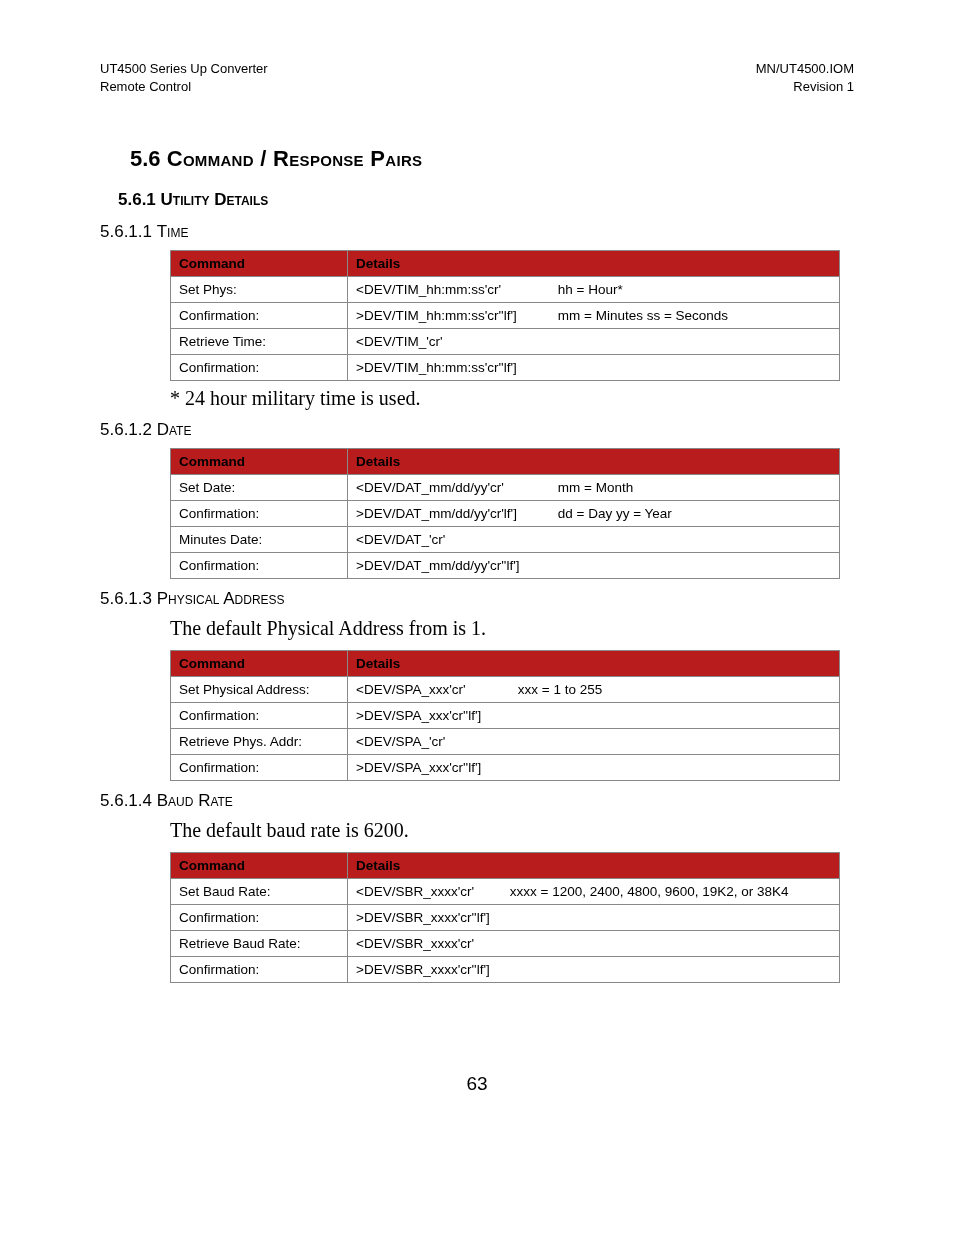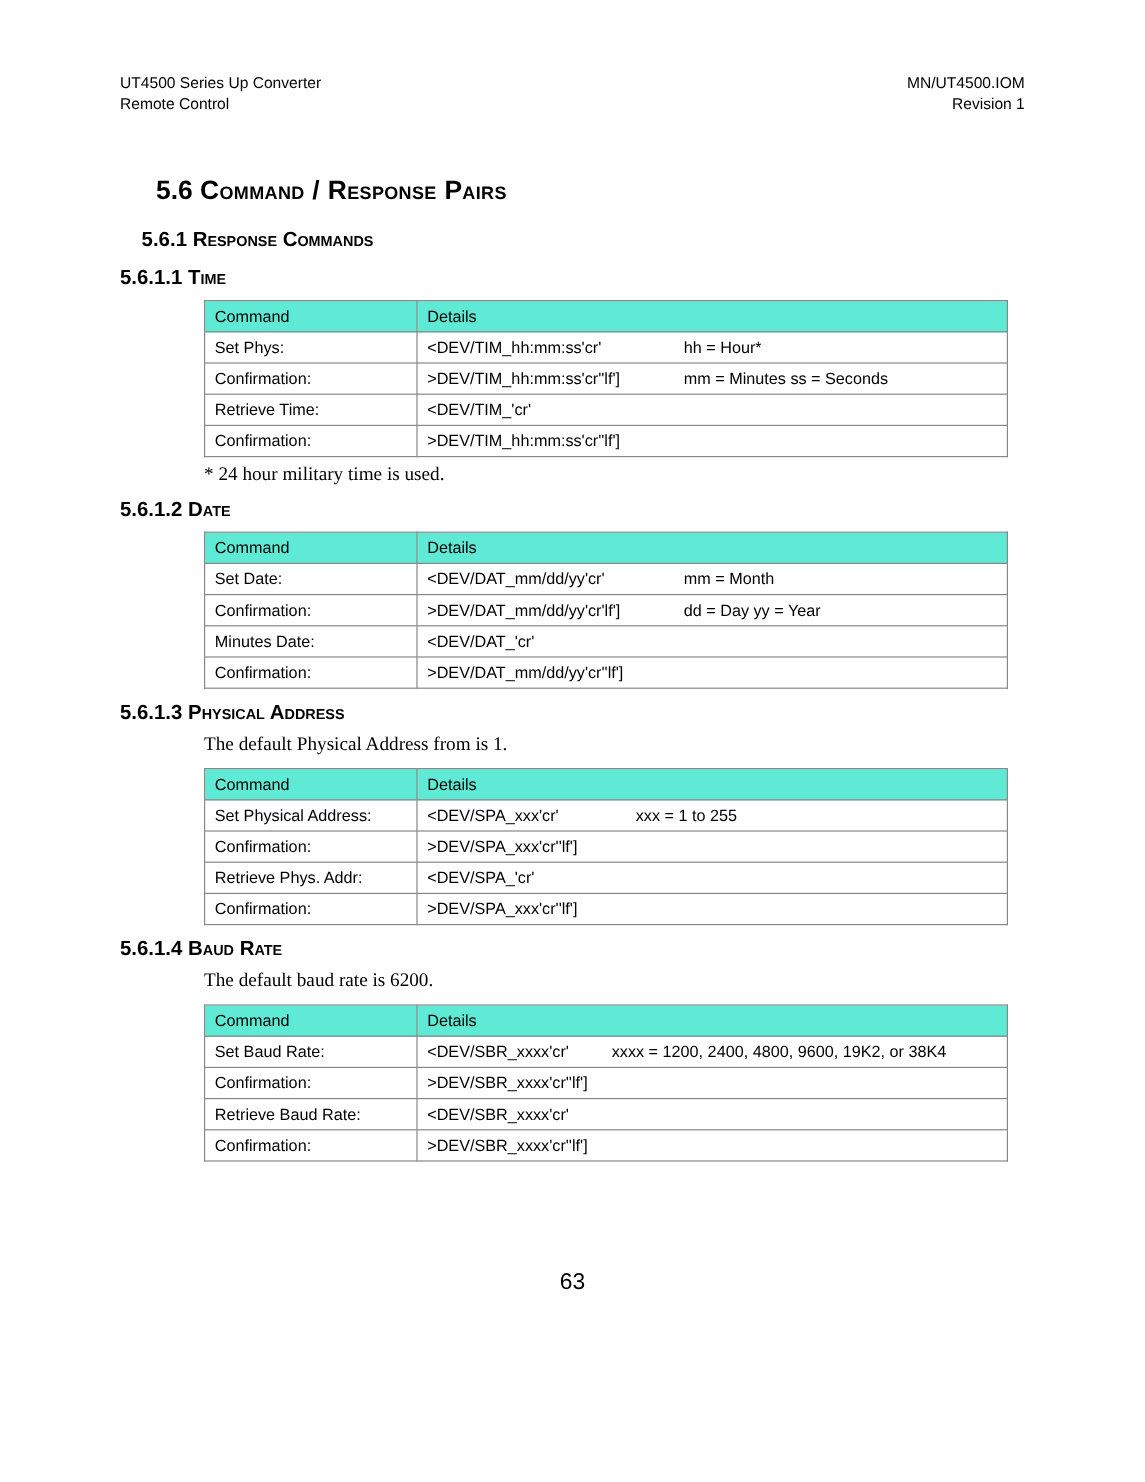--- a/index.html
+++ b/index.html
@@ -33,51 +33,51 @@
 
   h2.sub {
     font-size: 17px;
     font-weight: bold;
     margin: 0 0 12px 18px;
   }
   h2.sub .sc { font-variant: small-caps; }
 
   h3.subsub {
     font-size: 17px;
-    font-weight: bold;
+    font-weight: normal;
     margin: 10px 0 8px 0;
   }
   h3.subsub .sc { font-variant: small-caps; }
 
   .note {
     font-family: "Times New Roman", Times, serif;
-    font-size: 16px;
+    font-size: 20px;
     margin: 6px 0 10px 70px;
   }
 
   table.cmd {
     border-collapse: collapse;
     width: 670px;
     margin-left: 70px;
     margin-bottom: 6px;
     font-size: 13.5px;
   }
   table.cmd th, table.cmd td {
     border: 1px solid #888;
     text-align: left;
     padding: 5px 8px;
     vertical-align: middle;
   }
   table.cmd th {
-    background: #5eead4;
-    font-weight: normal;
+    background: #b91c1c;
+    font-weight: bold;
   }
   table.cmd th.c1 { width: 160px; }
   table.cmd td .syntax { display:inline-block; min-width:180px; }
-  table.cmd td .legend { margin-left: 30px; }
+  table.cmd td .legend { margin-left: 18px; }
 
   .pagenum {
     text-align: center;
     font-size: 19px;
     margin-top: 90px;
   }
 </style>
 </head>
 <body>
 
@@ -92,21 +92,21 @@
   </div>
 </div>
 
 <h1 class="sec">
   <span class="num">5.6</span>
   <span class="sc">Command / Response Pairs</span>
 </h1>
 
 <h2 class="sub">
   <span>5.6.1</span>
-  <span class="sc">Response Commands</span>
+  <span class="sc">Utility Details</span>
 </h2>
 
 <h3 class="subsub">
   <span>5.6.1.1</span>
   <span class="sc">Time</span>
 </h3>
 <table class="cmd">
   <tbody>
       <tr>
     <th class="c1">Command</th>

